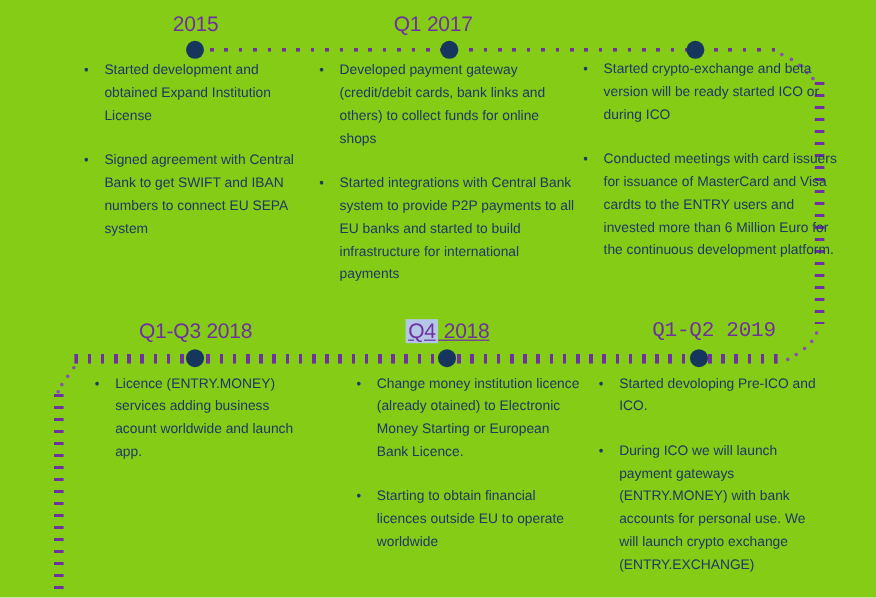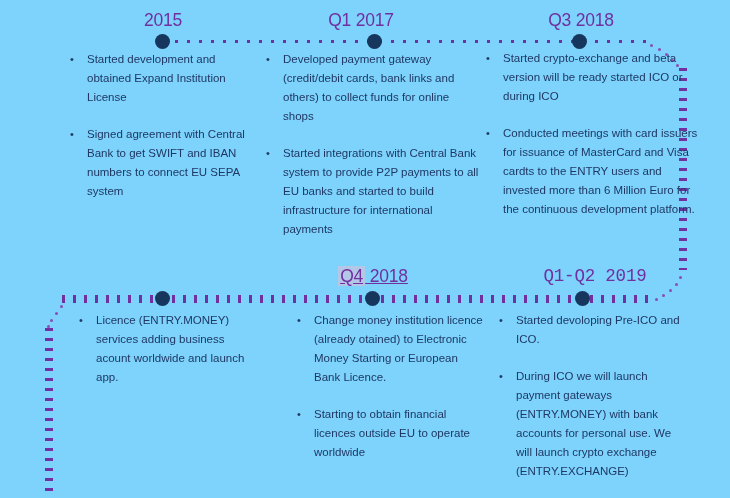--- a/index.html
+++ b/index.html
@@ -1,17 +1,17 @@
 <!DOCTYPE html>
 <html><head>
 <meta charset="utf-8">
 <style>
   html,body{margin:0;padding:0;background:#fff;}
   .canvas{
-    position:relative;width:730px;height:498px;background:#7dd3fc;
+    position:relative;width:730px;height:498px;background:#84cc16;
     font-family:"Liberation Sans",sans-serif;overflow:hidden;
   }
   
   .hline-dots{
     position:absolute;left:163px;top:40px;width:490px;height:3px;z-index:1;
     background:repeating-linear-gradient(to right,#7030A0 0 3px,transparent 3px 12px);
   }
   .hline-bars{
     position:absolute;left:62px;top:295px;width:586px;height:8px;z-index:1;
     background:repeating-linear-gradient(to right,#7030A0 0 3px,transparent 3px 11px);
@@ -70,22 +70,22 @@
   <i class="cdot" style="left:662px;top:294px"></i>
   <i class="cdot" style="left:655px;top:298px"></i>
 
   <i class="cdot" style="left:60px;top:305px"></i>
   <i class="cdot" style="left:55px;top:312px"></i>
   <i class="cdot" style="left:50px;top:319px"></i>
   <i class="cdot" style="left:47px;top:325px"></i>
 
   <div class="ms-date r1 c-2015"><span class="date-hl"></span><span class="date-txt">2015</span></div>
   <div class="ms-date r1 c-q12017"><span class="date-hl"></span><span class="date-txt">Q1 2017</span></div>
-  <div class="ms-date r1 c-q32018"><span class="date-hl"></span><span class="date-txt">Q3 2018</span></div>
 
+  <div class="ms-date r2 c-q1q32018"><span class="date-hl"></span><span class="date-txt">Q1-Q3 2018</span></div>
   <div class="ms-date r2 c-q42018"><span class="date-hl">Q4</span><span class="date-txt"> 2018</span></div>
   <div class="ms-date r2 c-q1q22019"><span class="date-hl"></span><span class="date-txt">Q1-Q2 2019</span></div>
 
   <div class="node n00"></div>
   <div class="node n01"></div>
   <div class="node n02"></div>
   <div class="node n10"></div>
   <div class="node n11"></div>
   <div class="node n12"></div>
 

